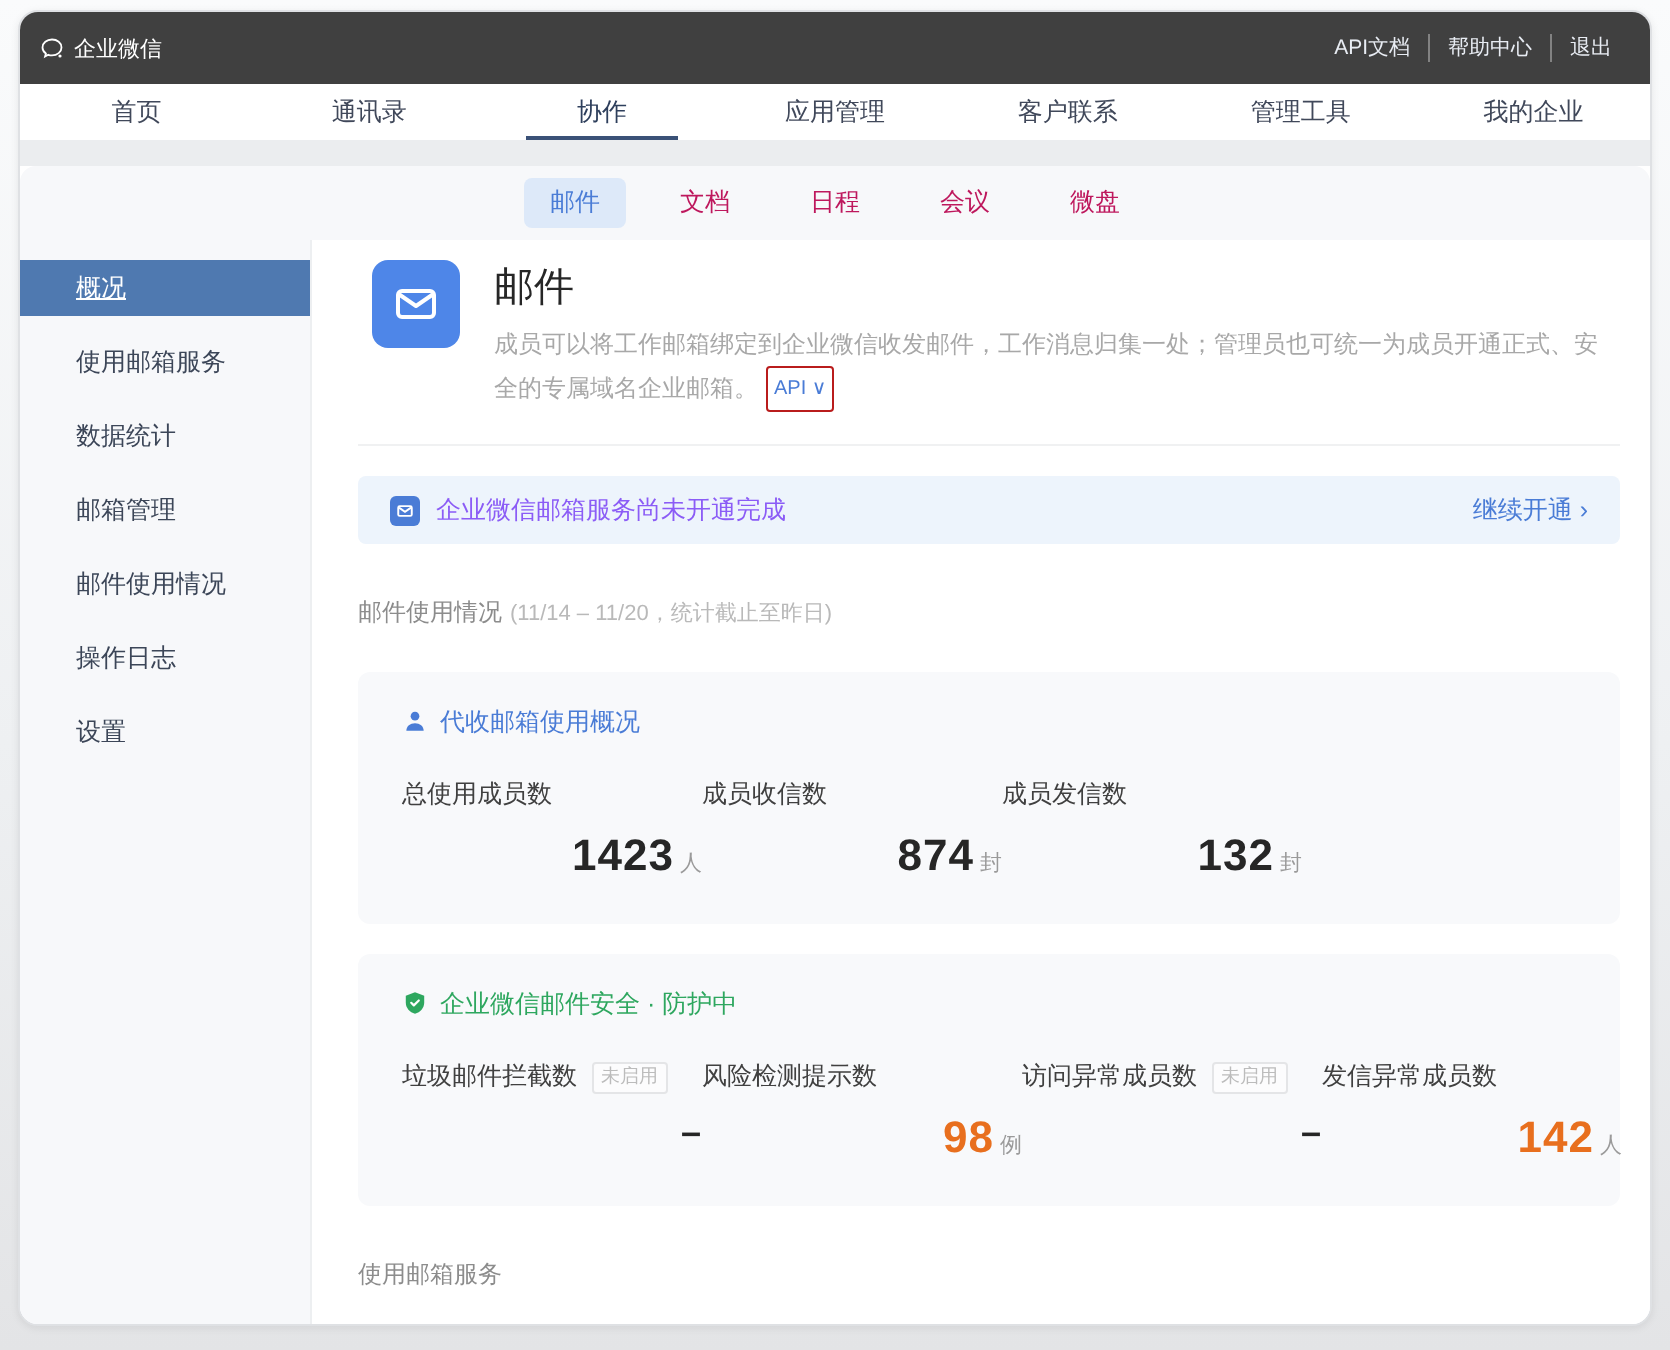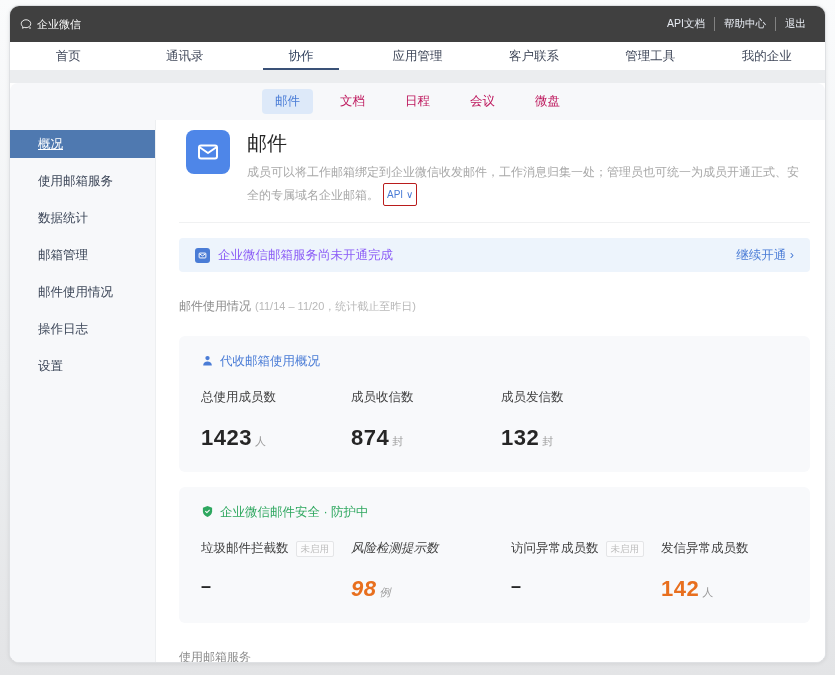--- a/index.html
+++ b/index.html
@@ -79,27 +79,27 @@
   
   .section-label { margin-top:26px; font-size:12px; color:#8c8c8c; }
   .section-label .range { color:#b9b9b9; font-size:11px; margin-left:4px; }
   .card { background:#f8f9fb; border-radius:6px; padding:17px 22px 21px 22px; margin-top:21px; }
   .card + .card { margin-top:15px; }
   .card-header { display:flex; align-items:center; gap:6px; font-size:12.5px; cursor:pointer; }
   .card-header.blue { color:#4a7cd6; }
   .card-header.green { color:#2ea75f; cursor:default; }
   .stats { display:flex; margin-top:19px; }
   .stat { width:150px; flex:0 0 auto; }
-  .stat.w160 { width:160px;font-style:italic; }
+  .stat.w160 { width:160px; }
   .stat-label { font-size:12.5px; color:#404040; display:flex; align-items:center; }
   .mini-badge {
     font-size:9.5px; color:#bcbcbc; border:1px solid #e4e5e7; background:#fcfcfd;
     border-radius:2px; padding:0 4px; line-height:14px; margin-left:7px;
   }
-  .stat-value { margin-top:19px; font-size:22px; font-weight:bold; color:#262626; letter-spacing:.5px; }
+  .stat-value { margin-top:9px; font-size:22px; font-weight:bold; color:#262626; letter-spacing:.5px;text-align:right; }
   .stat-value.orange { color:#e86f1e; }
   .stat-value .unit { font-size:11px; font-weight:normal; color:#9a9a9a; letter-spacing:0; margin-left:3px; }
   .stat-value.dash { font-size:18px; }
   
   .domain-card {
     height:60px; background:#f8f9fb; border-radius:6px; margin-top:19px;
     display:flex; align-items:center; padding:0 22px;
   }
 </style>
 </head>

